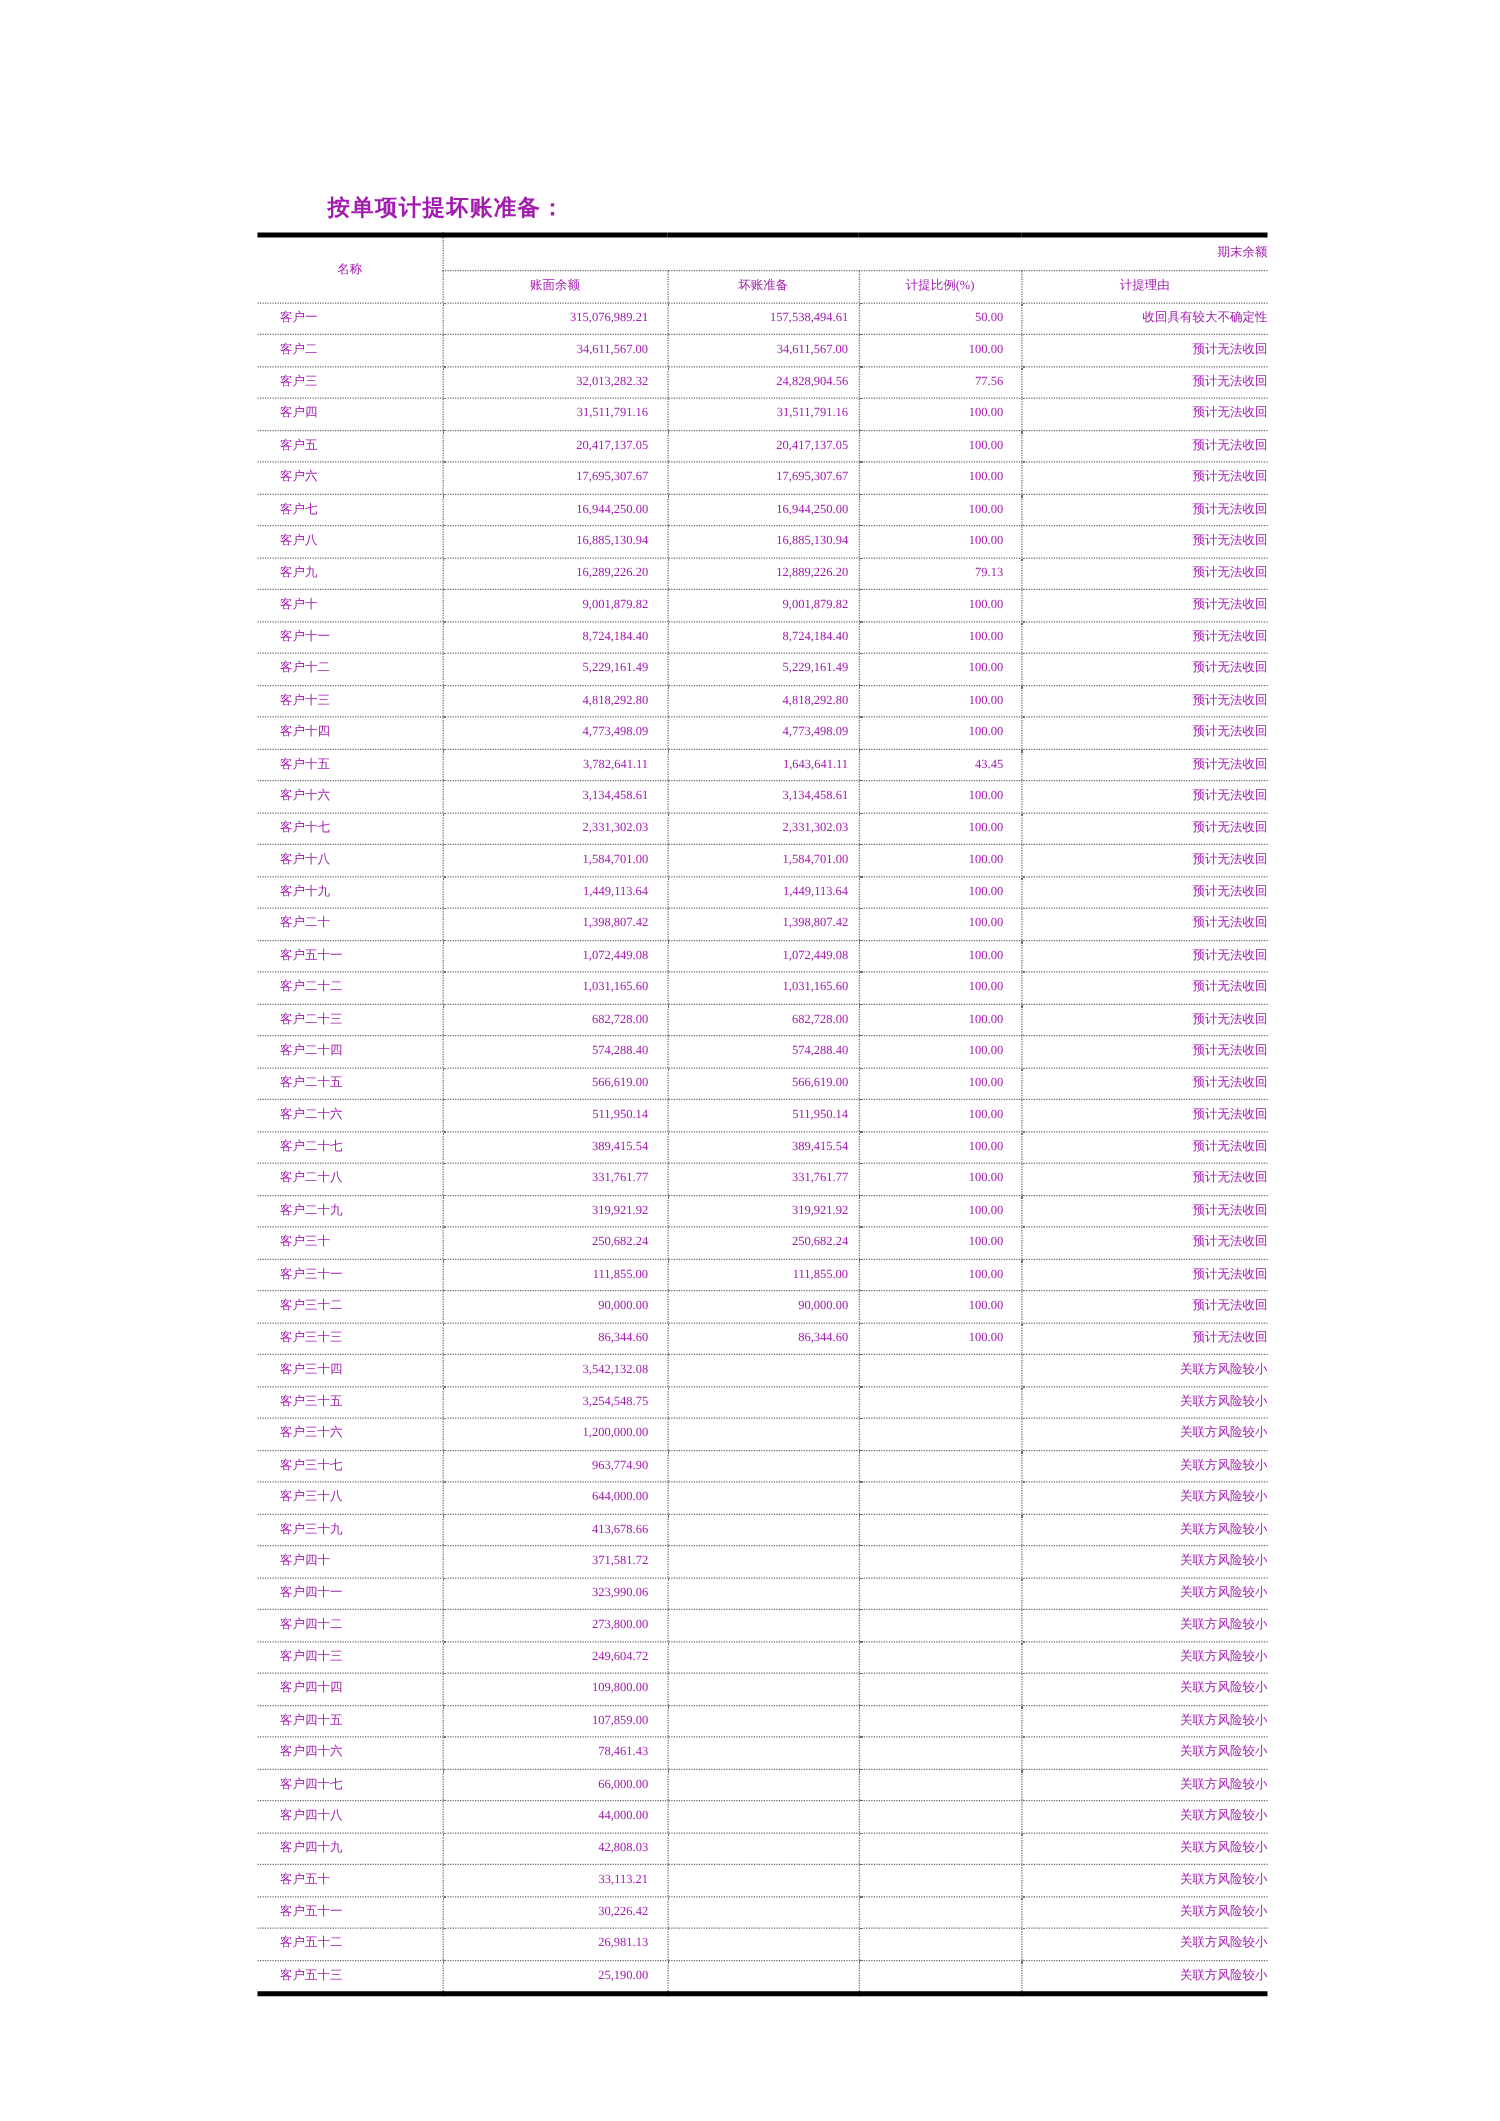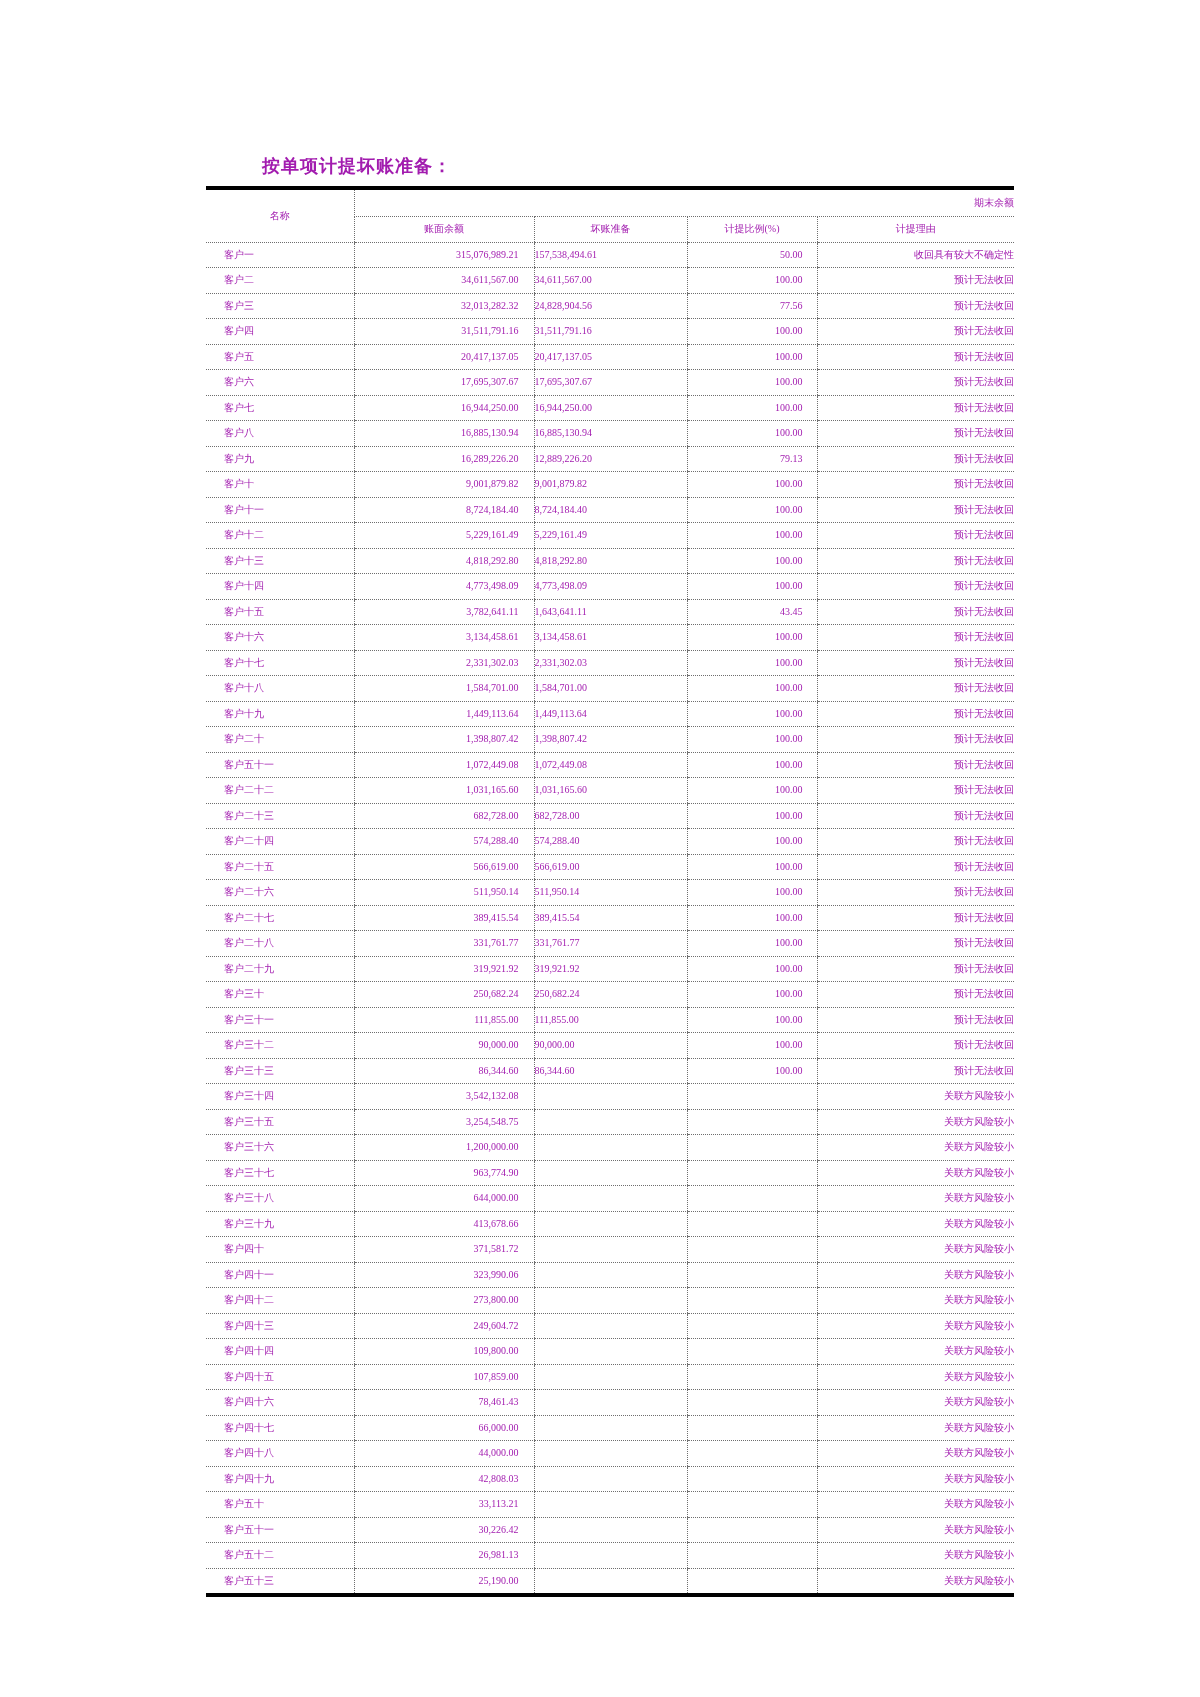--- a/index.html
+++ b/index.html
@@ -38,21 +38,21 @@
     overflow:hidden;
     border-bottom:1px dotted #6e6e6e;
   }
   .doc-table thead th { text-align:center; }
   .doc-table thead tr.group-row th { height:26px; }
   .doc-table thead tr.sub-row th { border-left:1px dotted #6e6e6e; }
   .doc-table th.name-head { border-left:none; }
   .doc-table tbody td:nth-child(n+2) { border-left:1px dotted #6e6e6e; }
   .doc-table tbody td:nth-child(1) { text-align:left;  padding-left:18px; }
   .doc-table tbody td:nth-child(2) { text-align:right; padding-right:15px;font-family:Liberation Serif, serif; }
-  .doc-table tbody td:nth-child(3) { padding-right:8px; }
+  .doc-table tbody td:nth-child(3) { text-align:right; padding-right:8px; }
   .doc-table tbody td:nth-child(4) { text-align:right; padding-right:14px; }
   .doc-table tbody td:nth-child(5) { text-align:right;  padding-left:18px; }
 </style>
 </head>
 <body>
 
 <div class="page">
 
   <div class="section-title">按单项计提坏账准备：</div>
 

